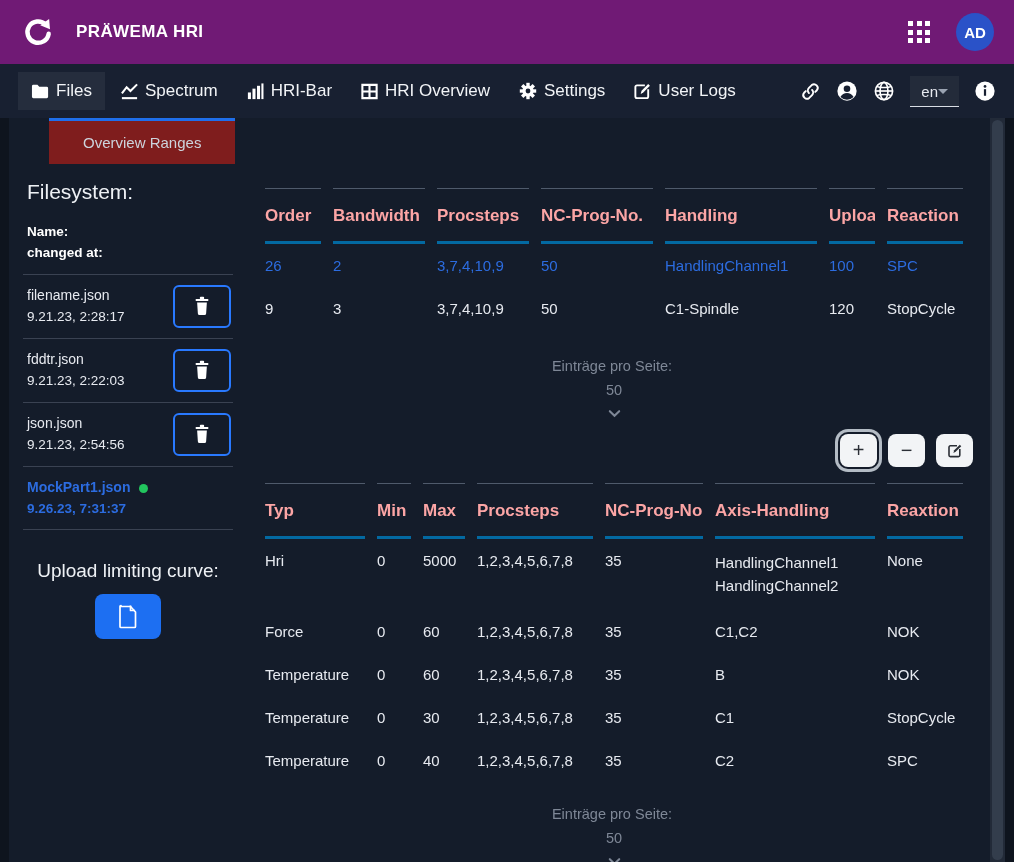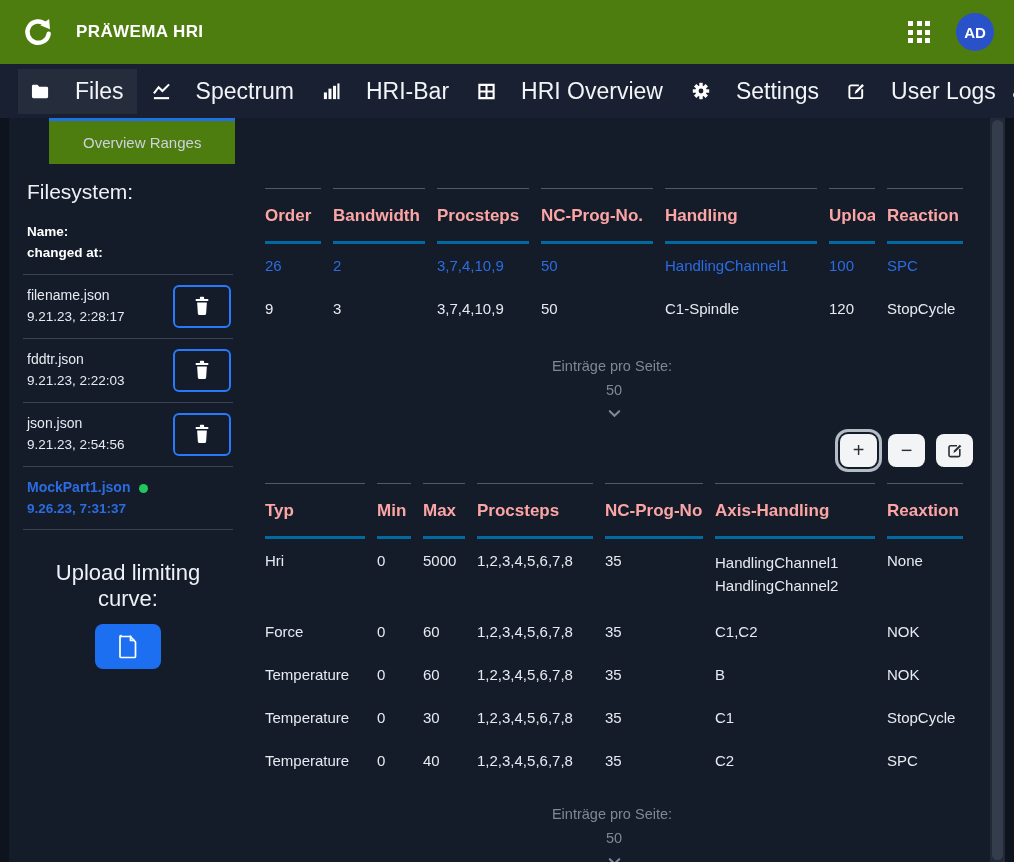--- a/index.html
+++ b/index.html
@@ -1,70 +1,70 @@
 <!DOCTYPE html>
 <html><head>
 <meta charset="utf-8">
 <style>
   * { margin:0; padding:0; box-sizing:border-box; }
   html,body { width:1014px; height:862px; overflow:hidden; background:#0e141e;
               font-family:"Liberation Sans", sans-serif; }
 
   
-  .topbar { height:64px; background:#4d7c0f; display:flex; align-items:center; padding:0 20px; }
+  .topbar { height:64px; background:#701a75; display:flex; align-items:center; padding:0 20px; }
   .logo { width:32px; height:32px; margin-left:2px; }
   .app-title { color:#fff; font-weight:bold; font-size:17px; letter-spacing:.4px; margin-left:22px; }
   .topbar-spacer { flex:1; }
   .apps-grid { display:grid; grid-template-columns:repeat(3,5px); grid-gap:3.5px; margin-right:26px; cursor:pointer; }
   .apps-grid span { width:5px; height:5px; background:#fff; }
   .avatar { width:38px; height:38px; border-radius:50%; background:#2a52c8; color:#fff; font-weight:bold;
             font-size:15px; display:flex; align-items:center; justify-content:center; }
 
   
   .navbar { height:54px; background:#182031; display:flex; align-items:center; padding:0 18px; }
-  .nav-item { display:flex; align-items:center; gap:25px; color:#f2f4f7; font-size:23px;
+  .nav-item { display:flex; align-items:center; gap:6px; color:#f2f4f7; font-size:17px;
               padding:9px 13px; margin-right:2px; cursor:pointer; white-space:nowrap; }
   .nav-item.active { background:#252d3d; }
   .nav-item svg { display:block; }
   .nav-right { margin-left:auto; display:flex; align-items:center; gap:15px; }
   .icon-btn { display:flex; align-items:center; cursor:pointer; }
   .lang-select { background:#232b3a; border-bottom:1px solid #d9dee5; padding:7px 11px 6px;
                  display:flex; align-items:center; cursor:pointer; }
   .lang-select .lang { color:#e7eaf0; font-size:15px; }
   .caret { width:0; height:0; border-left:5px solid transparent; border-right:5px solid transparent;
            border-top:5px solid #9aa3b1; }
 
   
   .content { position:relative; margin:0 9px; height:744px; background:#141c2a; overflow:hidden; }
 
   
   .tabbar { display:flex; padding-left:40px; height:46px; }
   .tab { display:flex; align-items:center; padding:0 30px; font-size:15px; color:#cdd3dc;
          background:#1e2636; border-top:3px solid transparent; cursor:pointer; white-space:nowrap; }
-  .tab.active { background:#4d7c0f; border-top:3px solid #1f6feb; padding:0 34px; }
+  .tab.active { background:#7f1d1d; border-top:3px solid #1f6feb; padding:0 34px; }
 
   .body-row { display:flex; height:698px; }
 
   
   .sidebar { width:230px; padding:10px 6px 0 14px; flex-shrink:0; }
   .fs-title { color:#eef1f5; font-size:21px; font-weight:normal; margin:6px 0 18px 4px; }
   .fs-labels { color:#fff; font-weight:bold; font-size:13.5px; line-height:1.55; margin-left:4px; }
   .divider { border:none; border-top:1px solid #3a4252; margin:10px 0 0; }
   .file-item { display:flex; align-items:center; justify-content:space-between;
                padding:10px 0 10px 4px; border-bottom:1px solid #3a4252; }
   .file-text { color:#e7eaf0; font-size:14px; line-height:1.55; }
   .file-time { font-size:13.5px; }
   .file-item.active .file-text { color:#2c6ce0; font-weight:bold; }
   .green-dot { display:inline-block; width:9px; height:9px; border-radius:50%; background:#22c55e;
                margin-left:9px; vertical-align:middle; }
   .trash-btn { width:58px; height:43px; background:transparent; border:2px solid #2979ff;
                border-radius:6px; display:flex; align-items:center; justify-content:center;
                cursor:pointer; margin-right:2px; }
   .upload-wrap { margin-top:30px; text-align:center; }
-  .upload-label { color:#eef1f5; font-size:22px; }
+  .upload-label { color:#eef1f5; font-size:19px; }
   .upload-btn { margin:12px auto 0; width:66px; height:45px; background:#1d6ff2; border:none;
                 border-radius:8px; display:flex; align-items:center; justify-content:center; cursor:pointer; }
 
   
   .main { flex:1; padding:0 30px 0 14px; min-width:0; }
   table.data-table { width:100%; border-collapse:separate; border-spacing:12px 0; table-layout:fixed; }
   .data-table th { text-align:left; color:#fca5a5; font-weight:bold; font-size:17px;
                    padding:17px 0 15px; border-top:1px solid #4f5a6b; border-bottom:3px solid #0369a1;
                    white-space:nowrap; overflow:hidden; }
   .data-table td { text-align:left; color:#e7eaf0; font-size:15px; padding:13px 0; vertical-align:top;

